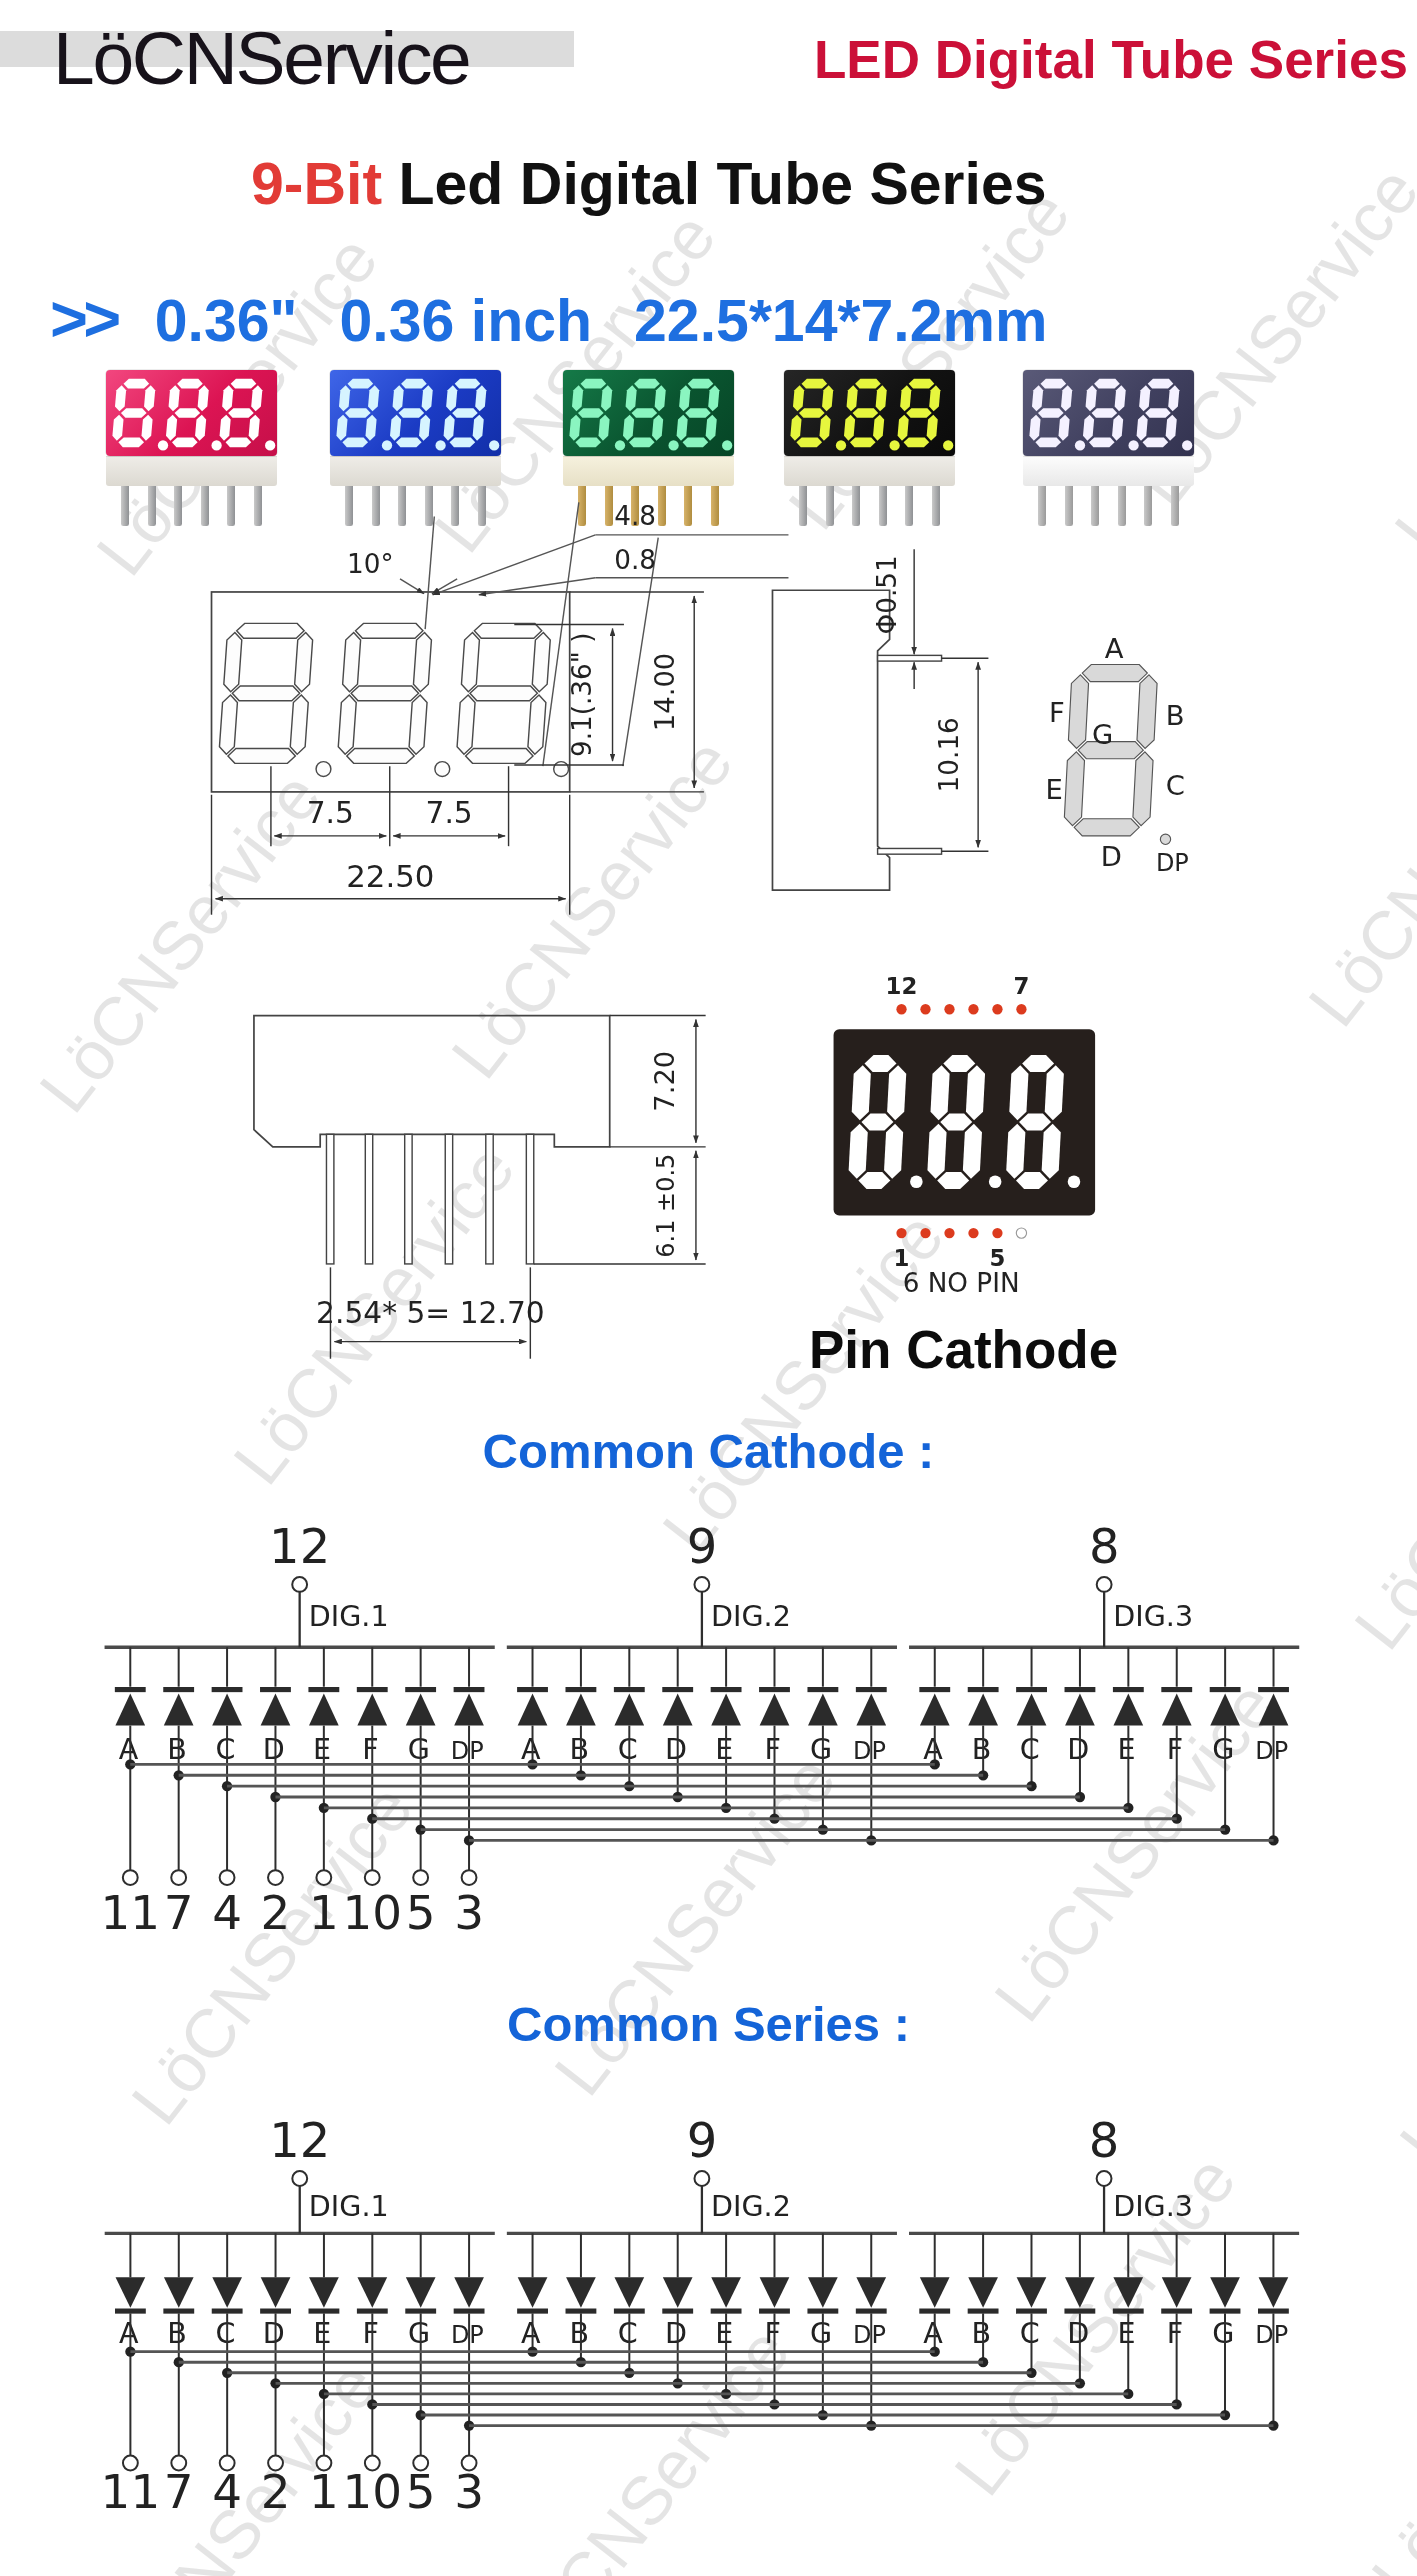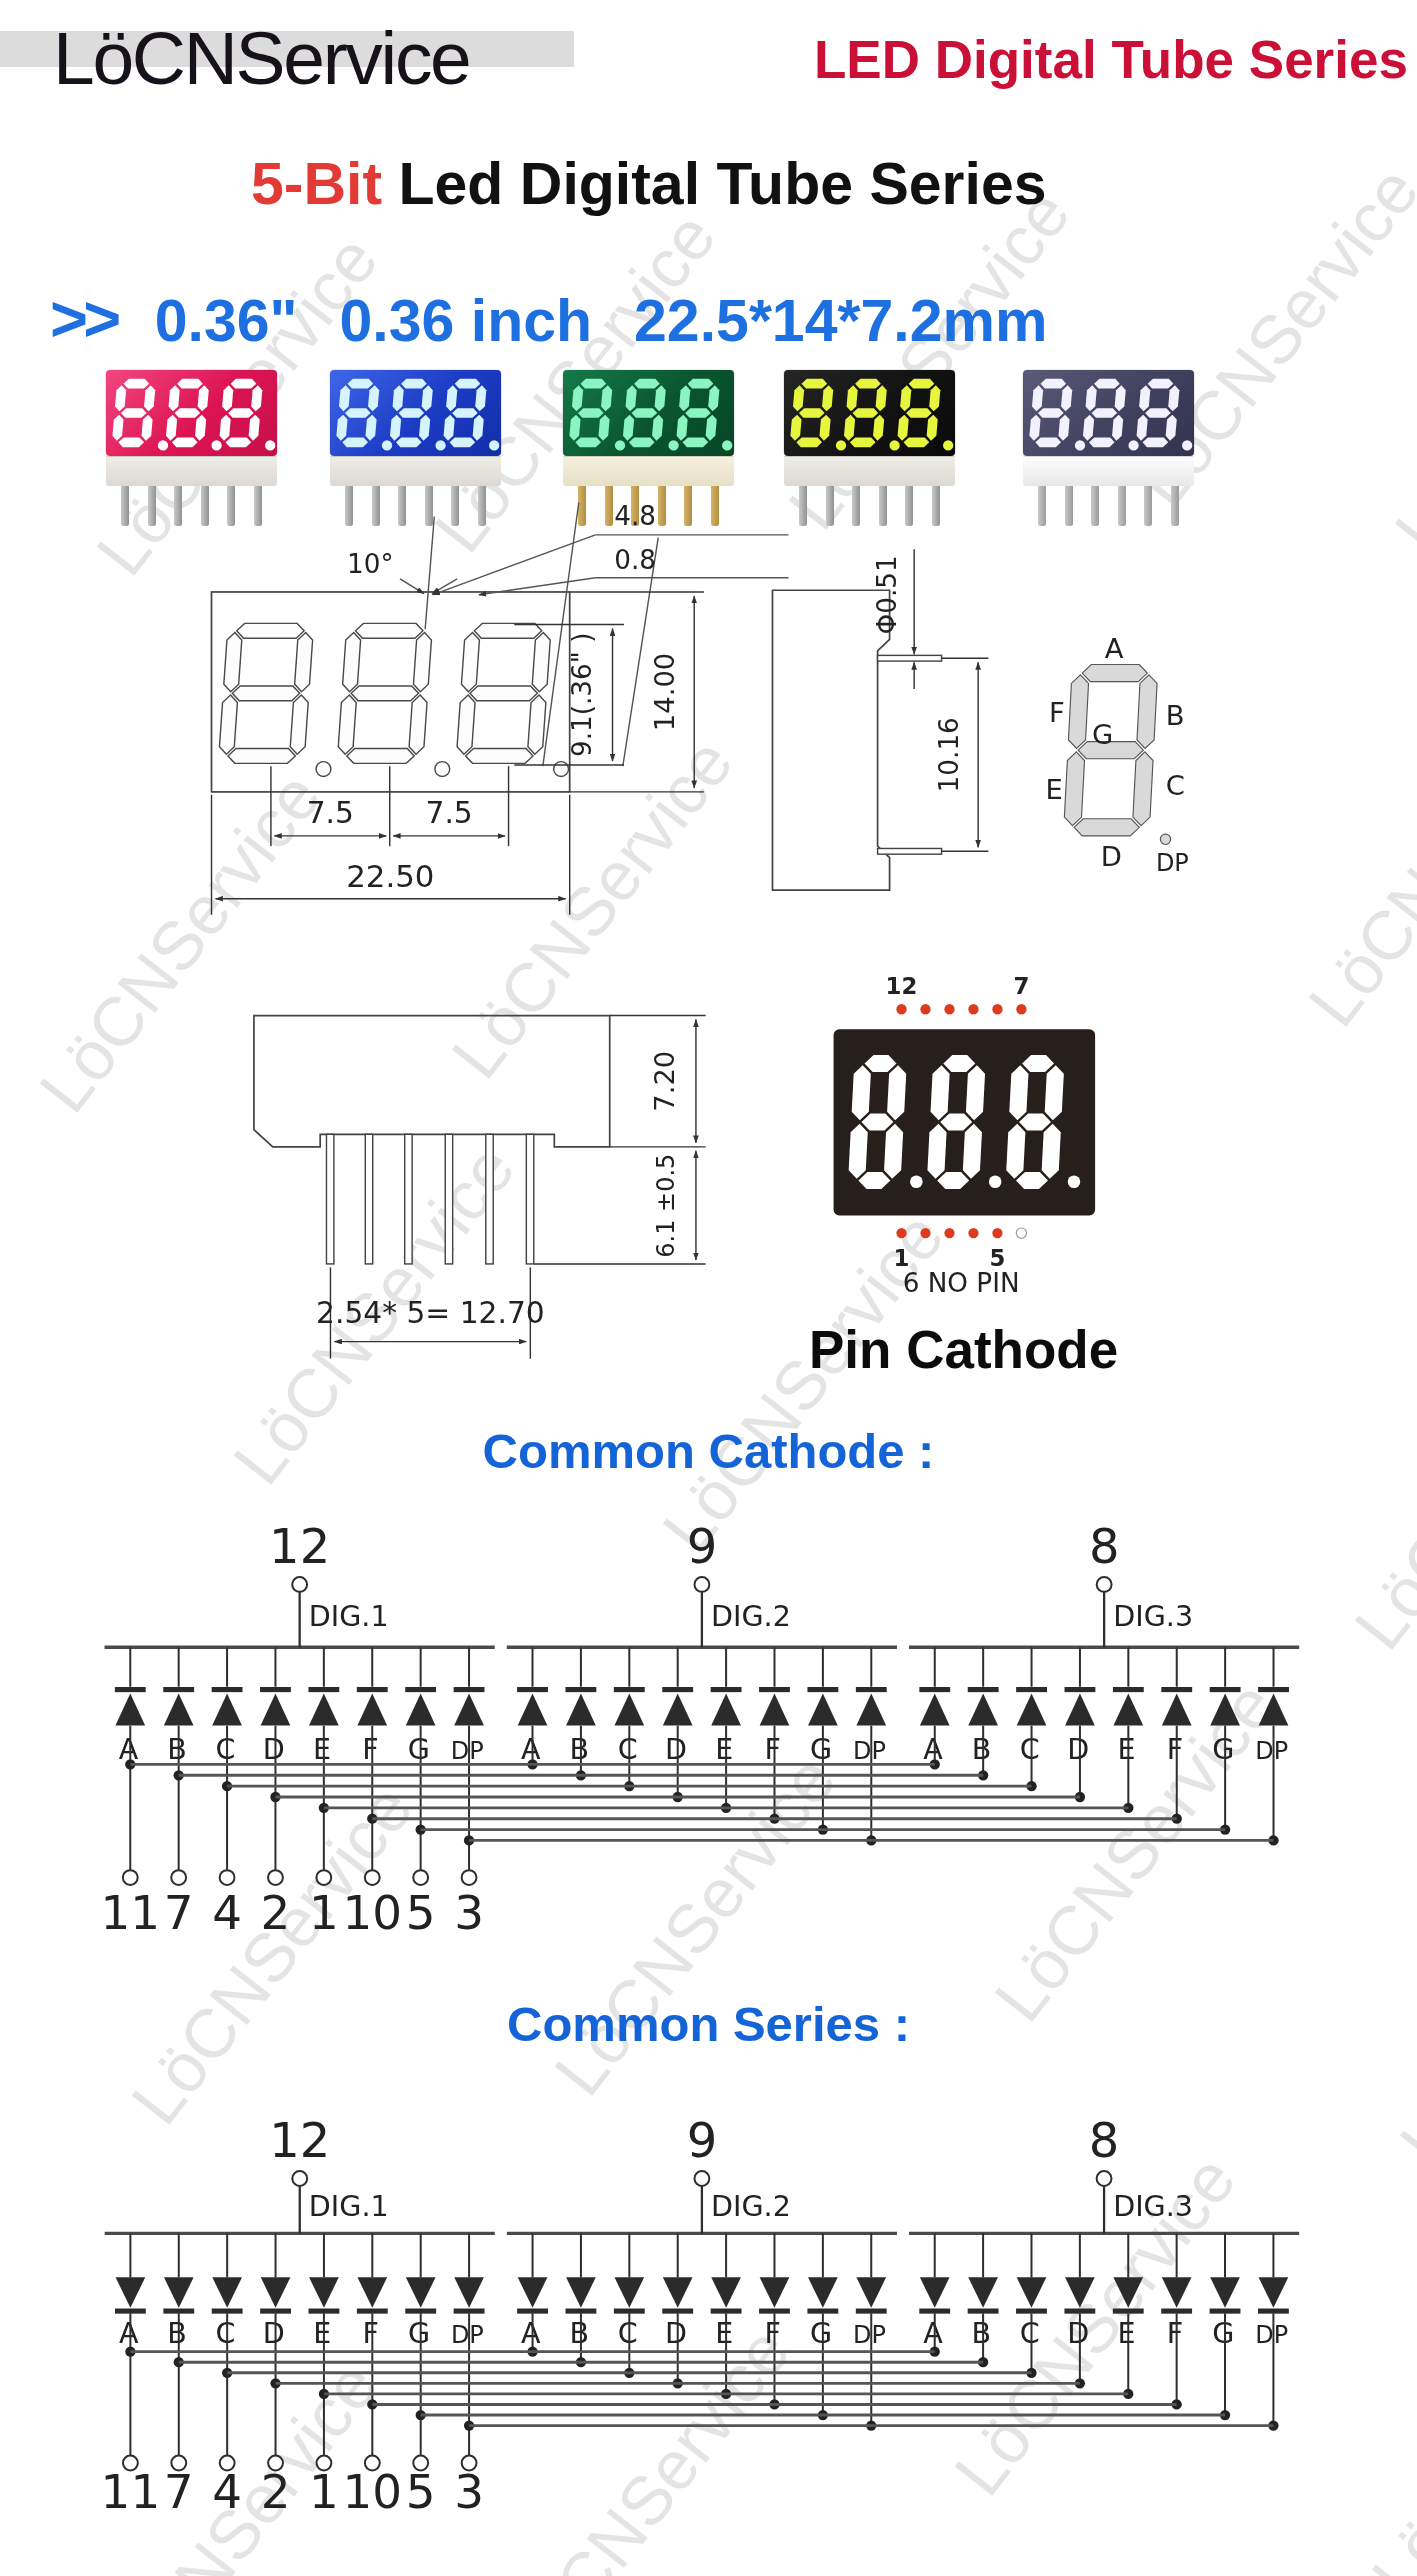--- a/index.html
+++ b/index.html
@@ -51,21 +51,21 @@
       <div class="wm" style="left: 34px; top: 2492px; opacity: 0.3;">LöCNService</div>
       <div class="wm" style="left: 446px; top: 2458px; opacity: 0.3;">LöCNService</div>
       <div class="wm" style="left: 892px; top: 2286px; opacity: 0.3;">LöCNService</div>
       <div class="wm" style="left: 1309px; top: 2389px; opacity: 0.3;">LöCNService</div>
     </div>
 
   <div class="z logo-band"></div>
   <div class="z brand">LöCNService</div>
   <div class="z hdr-title">LED Digital Tube Series</div>
 
-  <div class="z prod-title"><span class="hl">5-Bit</span><span> Led Digital Tube Series</span></div>
+  <div class="z prod-title"><span class="hl">9-Bit</span><span> Led Digital Tube Series</span></div>
 
   <div class="z specs">
     <span class="chev">&gt;&gt;</span>
     <span class="sp">0.36"</span>
     <span class="sp">0.36 inch</span>
     <span class="sp">22.5*14*7.2mm</span>
   </div>
 
   <div id="photo-row">
       <div class="module" style="left: 106px;">

